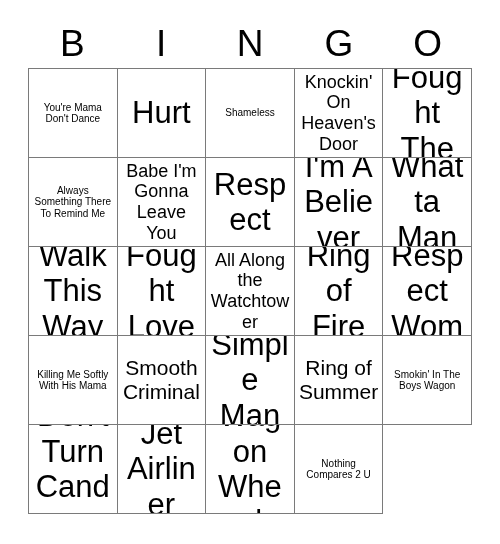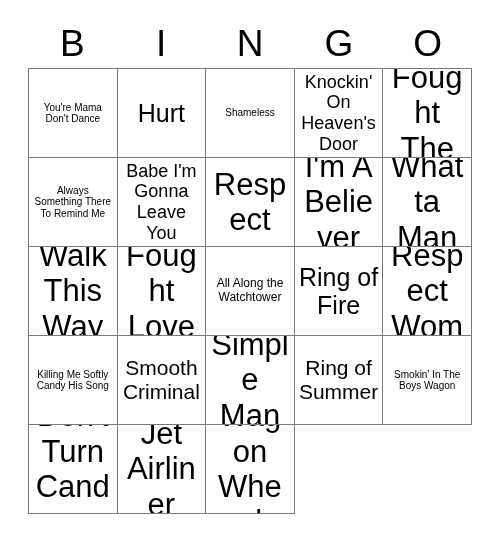--- a/index.html
+++ b/index.html
@@ -66,26 +66,26 @@
     overflow: hidden;
     background: #ffffff;
   }
   .cell .cell-text {
     display: block;
     width: 100%;
     line-height: 1.14;
     word-wrap: break-word;
   }
   
-  .fs-xxl .cell-text { font-size: 25px; }
+  .fs-xxl .cell-text { font-size: 31px; }
   .fs-xl  .cell-text { font-size: 31px; }
   .fs-lg  .cell-text { font-size: 21px; }
   .fs-md  .cell-text { font-size: 18px; }
   .fs-sm  .cell-text { font-size: 10px; }
-  .fs-xs  .cell-text { font-size: 12px; }
+  .fs-xs  .cell-text { font-size: 18px; }
 </style>
 </head>
 <body>
 
 <div id="card">
 
   <div id="header-row">
     <div class="header-letter">B</div>
     <div class="header-letter">I</div>
     <div class="header-letter">N</div>
@@ -137,21 +137,21 @@
         <span class="cell-text">All Along the Watchtower</span>
       </div>
     <div class="cell fs-xxl">
         <span class="cell-text">Ring of Fire</span>
       </div>
     <div class="cell fs-xl">
         <span class="cell-text">(Oh) Respect Woman</span>
       </div>
 
     <div class="cell fs-sm">
-        <span class="cell-text">Killing Me Softly Candy His Song</span>
+        <span class="cell-text">Killing Me Softly With His Mama</span>
       </div>
     <div class="cell fs-lg">
         <span class="cell-text">Smooth Criminal</span>
       </div>
     <div class="cell fs-xl">
         <span class="cell-text">Simple Man</span>
       </div>
     <div class="cell fs-lg">
         <span class="cell-text">Ring of Summer</span>
       </div>
@@ -161,15 +161,18 @@
       </div>
     <div class="cell fs-xl">
         <span class="cell-text">Don't Turn Candy</span>
       </div>
     <div class="cell fs-xl">
         <span class="cell-text">Jet Airliner</span>
       </div>
     <div class="cell fs-xl">
         <span class="cell-text">Wagon Wheel</span>
       </div>
+    <div class="cell fs-sm">
+        <span class="cell-text">Nothing Compares 2 U</span>
+      </div>
 
   </div>
 </div>
 
 </body></html>

